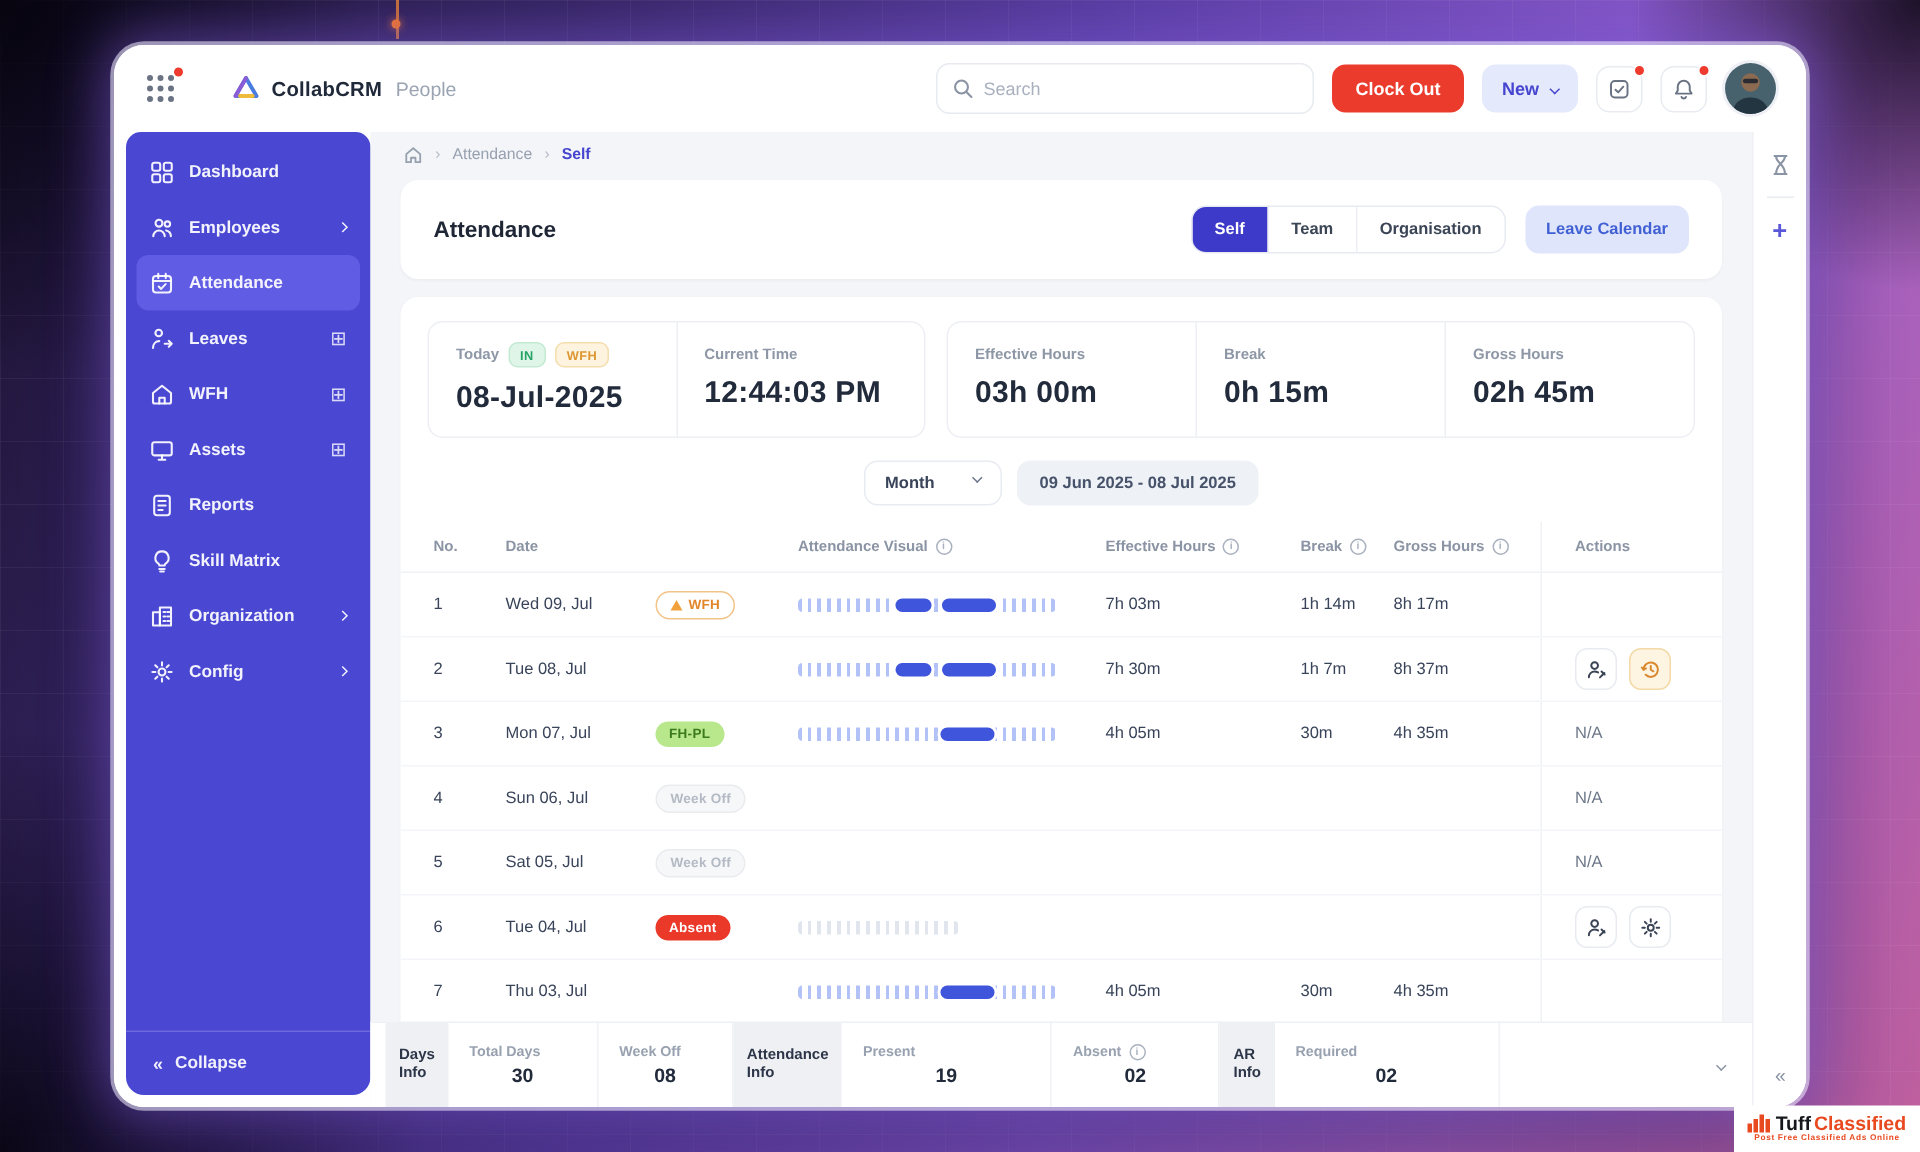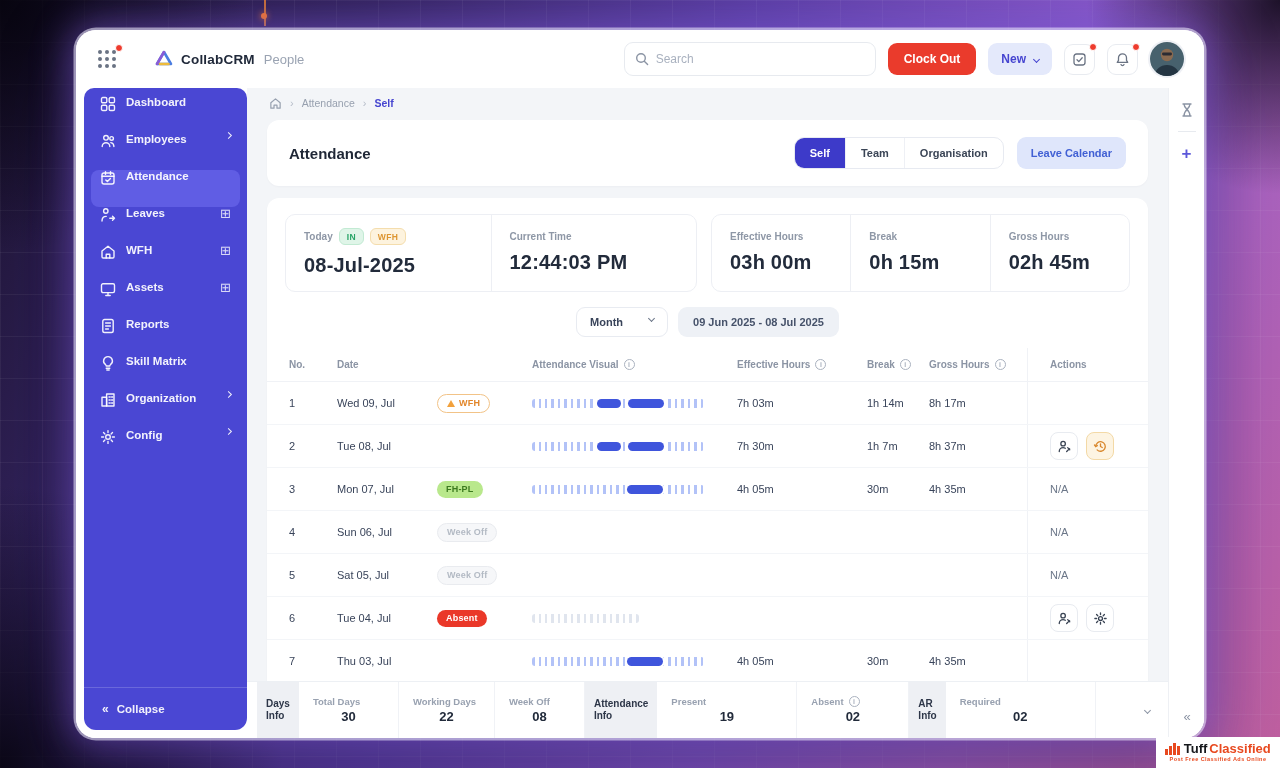--- a/index.html
+++ b/index.html
@@ -39,21 +39,21 @@
   .btn-new { background:#e4e9fb; color:#4645d0; font-size:12px; font-weight:700; border:none; border-radius:9px; padding:9px 13px; cursor:pointer; display:flex; align-items:center; gap:8px; }
   .icon-btn { position:relative; width:31px; height:31px; border:1px solid #e8ebf0; border-radius:9px; background:#fff; display:flex; align-items:center; justify-content:center; cursor:pointer; }
   .avatar { width:34px; height:34px; border-radius:50%; overflow:hidden; flex:0 0 auto; cursor:pointer; box-shadow:0 0 0 2px #eef0f5; }
 
   
   .content-row { flex:1; display:flex; min-height:0; background:#fff; position:relative; }
 
   
   .sidebar { width:163px; margin:0 0 8px 8px; background:#4a47d3; border-radius:10px 10px 12px 12px; display:flex; flex-direction:column; flex:0 0 auto; padding-top:8px; }
   .side-items { flex:1; }
-  .side-item { display:flex; gap:10px; height:37px; margin:0 7px; padding:0 9px; border-radius:8px;
+  .side-item { display:flex; align-items:center; gap:10px; height:37px; margin:0 7px; padding:0 9px; border-radius:8px;
     color:rgba(255,255,255,.93); font-size:11.5px; font-weight:600; cursor:pointer; }
   .side-item.active { background:#605de4; }
   .side-item .s-ic { width:16px; height:16px; flex:0 0 auto; display:flex; }
   .side-item .s-ic svg { width:16px; height:16px; stroke:rgba(255,255,255,.92); fill:none; stroke-width:1.4; stroke-linecap:round; stroke-linejoin:round; }
   .side-item .grow { flex:1; }
   .chev { width:5px; height:5px; border-right:1.5px solid currentColor; border-bottom:1.5px solid currentColor; display:inline-block; }
   .chev.r { transform:rotate(-45deg); }
   .chev.d { transform:rotate(45deg); }
   .plus-sq { font-size:13px; line-height:1; opacity:.85; font-weight:400; }
   .side-foot { border-top:1px solid rgba(255,255,255,.18); margin-top:6px; }
@@ -71,21 +71,21 @@
   .page-title { font-size:15px; font-weight:800; color:#1f2736; margin-right:auto; }
   .tab-group { display:flex; border:1px solid #e7eaf1; border-radius:10px; overflow:hidden; background:#fff; }
   .tab { padding:9px 15px; font-size:11px; font-weight:700; color:#3b4556; cursor:pointer; border-left:1px solid #eef0f5; }
   .tab:first-child { border-left:none; }
   .tab.active { background:#3d3ac9; color:#fff; }
   .btn-leave { margin-left:13px; background:#dfe6fb; color:#4160d4; font-size:11px; font-weight:700; border:none; border-radius:9px; padding:10px 14px; cursor:pointer; }
 
   .body-card { background:#fff; border-radius:12px; margin:12px 20px 0 20px; flex:1; min-height:0; display:flex; flex-direction:column; overflow:hidden; box-shadow:0 1px 2px rgba(25,35,60,.03); }
   .stats-row { display:flex; gap:14px; padding:16px 18px 8px 18px; flex:0 0 auto; }
   .stat-card { border:1px solid #edeff4; border-radius:10px; display:flex; background:#fff; }
-  .stat-card.a { width:412px; }
+  .stat-card.a { width:332px; }
   .stat-card.b { flex:1; }
   .stat-cell { padding:13px 18px 14px 18px; display:flex; flex-direction:column; gap:9px; border-left:1px solid #edeff4; flex:1; justify-content:center; }
   .stat-cell:first-child { border-left:none; }
   .stat-label-row { display:flex; align-items:center; gap:6px; }
   .stat-label { font-size:10px; color:#8e97a6; font-weight:600; }
   .stat-value { font-size:20px; font-weight:800; color:#222b3b; letter-spacing:.2px; white-space:nowrap; }
   .mini-badge { font-size:8.5px; font-weight:800; padding:2.5px 7px; border-radius:6px; letter-spacing:.3px; }
   .mb-in { background:#dff5e8; color:#27a467; border:1px solid #c2ead3; }
   .mb-wfh { background:#fdf3de; color:#dd9632; border:1px solid #f4ddad; }
 
@@ -573,24 +573,20 @@
 
       <div class="footer-bar" id="footer-bar">
           <div class="f-head">
             <span>Days</span>
             <span>Info</span>
           </div>
           <div class="f-cell" style="width: 100px;">
             <span class="f-label">Total Days</span>
             <span class="f-value">30</span>
           </div>
-          <div class="f-cell" style="width: 96px;">
-            <span class="f-label">Working Days</span>
-            <span class="f-value">22</span>
-          </div>
           <div class="f-cell" style="width: 90px;">
             <span class="f-label">Week Off</span>
             <span class="f-value">08</span>
           </div>
           <div class="f-head">
             <span>Attendance</span>
             <span>Info</span>
           </div>
           <div class="f-cell" style="width: 140px;">
             <span class="f-label">Present</span>

